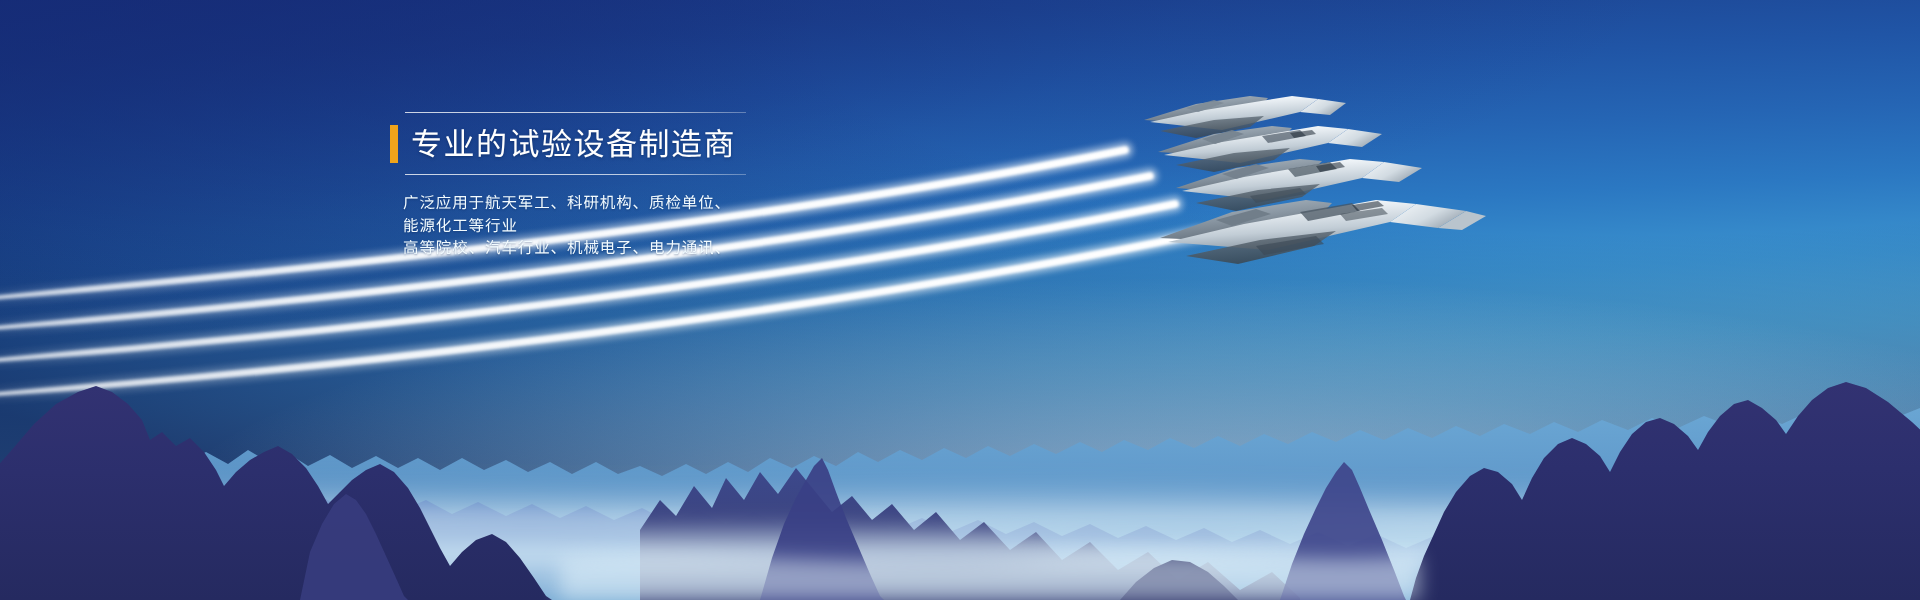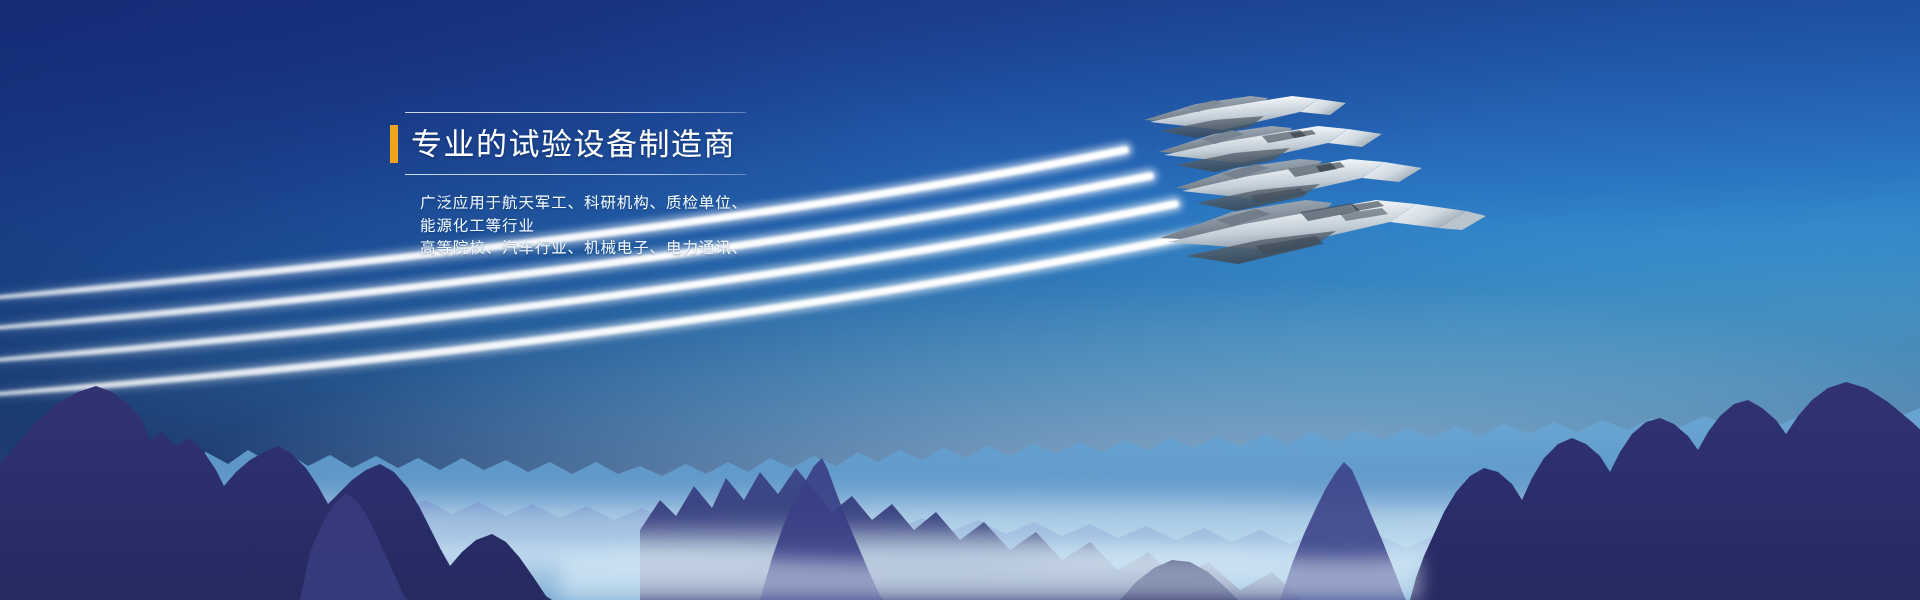--- a/index.html
+++ b/index.html
@@ -60,21 +60,21 @@
   #title-row{display:flex;align-items:center;height:44px;}
   #accent-bar{
     width:8px;height:38px;background:#f0a41b;flex:0 0 8px;margin-right:13px;
     box-shadow:0 0 0 0 rgba(0,0,0,0);
   }
   #headline{
     color:#ffffff;font-size:31px;line-height:38px;letter-spacing:1.5px;
     font-weight:400;white-space:nowrap;
     text-shadow:0 1px 3px rgba(10,34,80,0.55);
   }
-  #subcopy{margin-left:30px;}
+  #subcopy{margin-left:13px;}
   .subline{
     color:#f2fbff;font-size:15.5px;line-height:22.5px;letter-spacing:0.9px;
     white-space:nowrap;text-shadow:0 1px 2px rgba(12,40,90,0.45);
   }
 </style>
 </head>
 <body>
 
 <div id="banner">
 

